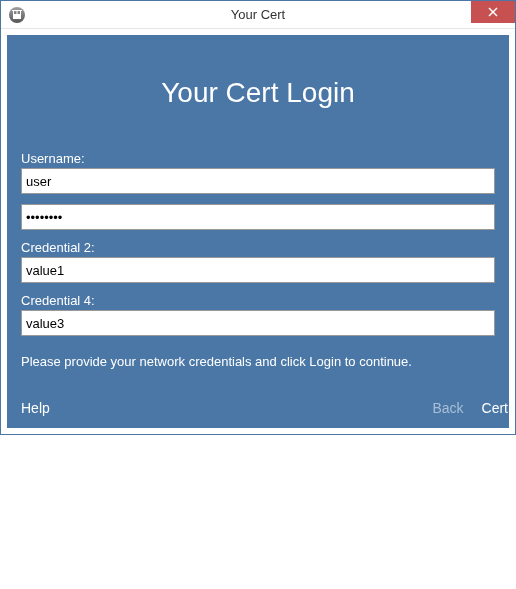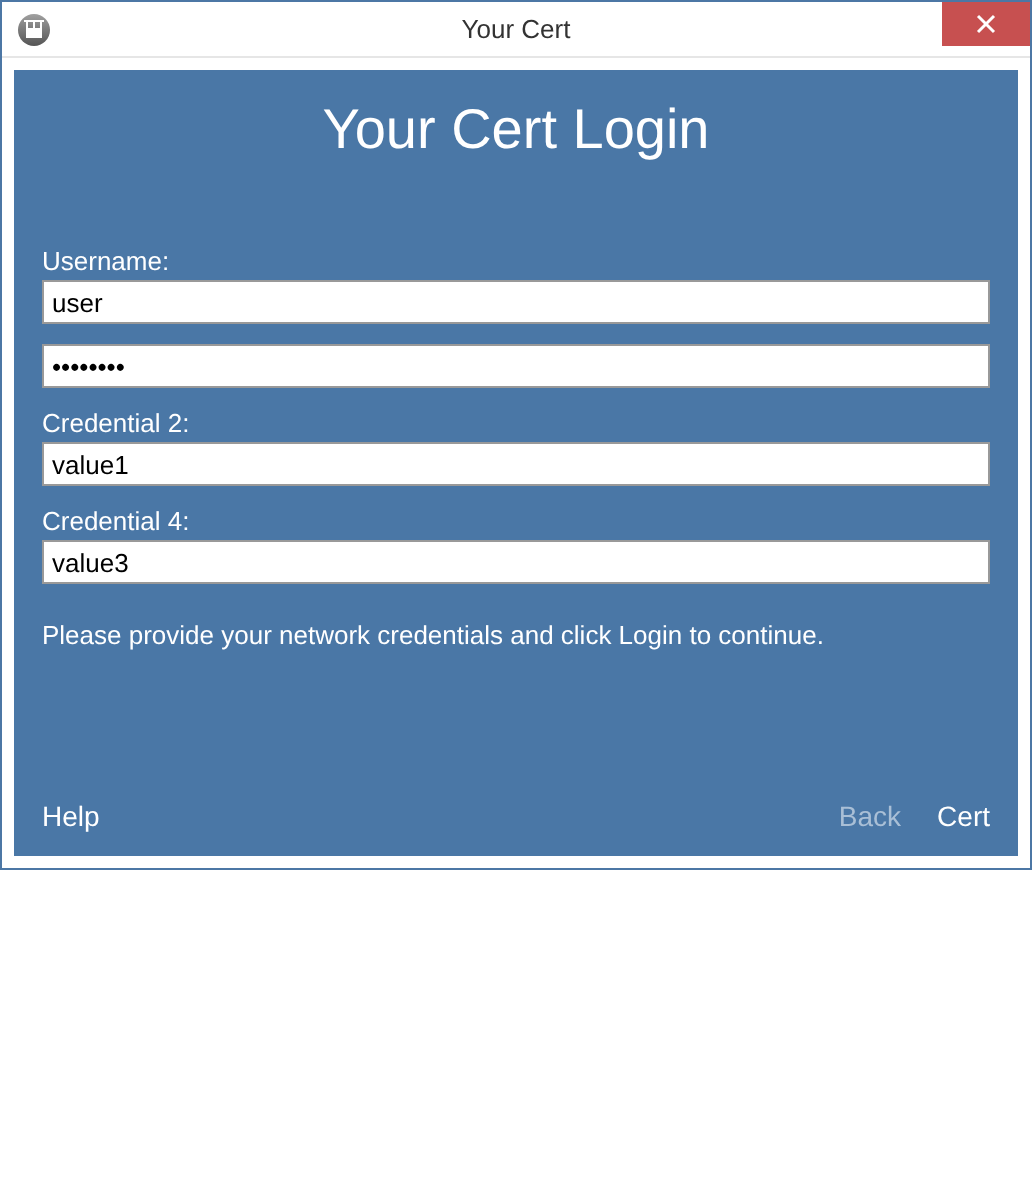--- a/index.html
+++ b/index.html
@@ -52,45 +52,46 @@
     background: #4a77a6;
     color: #fff;
     padding: 14px;
     position: relative;
     display: flex; flex-direction: column;
   }
   .heading {
     text-align: center;
     font-size: 28px;
     font-weight: 400;
+    margin-top: 28px;
     margin-bottom: 42px;
   }
   .form { display: flex; flex-direction: column; gap: 2px; }
   .field-label {
     font-size: 13px;
     margin-bottom: 2px;
   }
   .field-input {
     width: 100%;
     height: 22px;
     border: 1px solid #999;
     background: #fff;
     color: #000;
     font-size: 13px;
-    padding: 2px 4px;
+    padding: 12px 4px;
     font-family: inherit;
   }
   .field-group { margin-bottom: 8px; }
   .instruction {
     font-size: 13px;
     margin-top: 10px;
   }
   .footer {
     position: absolute;
-    left: 14px; right: 14px; bottom: 12px;
+    left: 14px; right: 1px; bottom: 12px;
     display: flex; align-items: center;
     font-size: 14px;
   }
   .footer .help { cursor: pointer; }
   .footer .spacer { flex: 1; }
   .footer .back { color: #a9bfd6; margin-right: 18px; cursor: default; }
   .footer .login { cursor: pointer; }
 </style>
 </head>
 <body>

